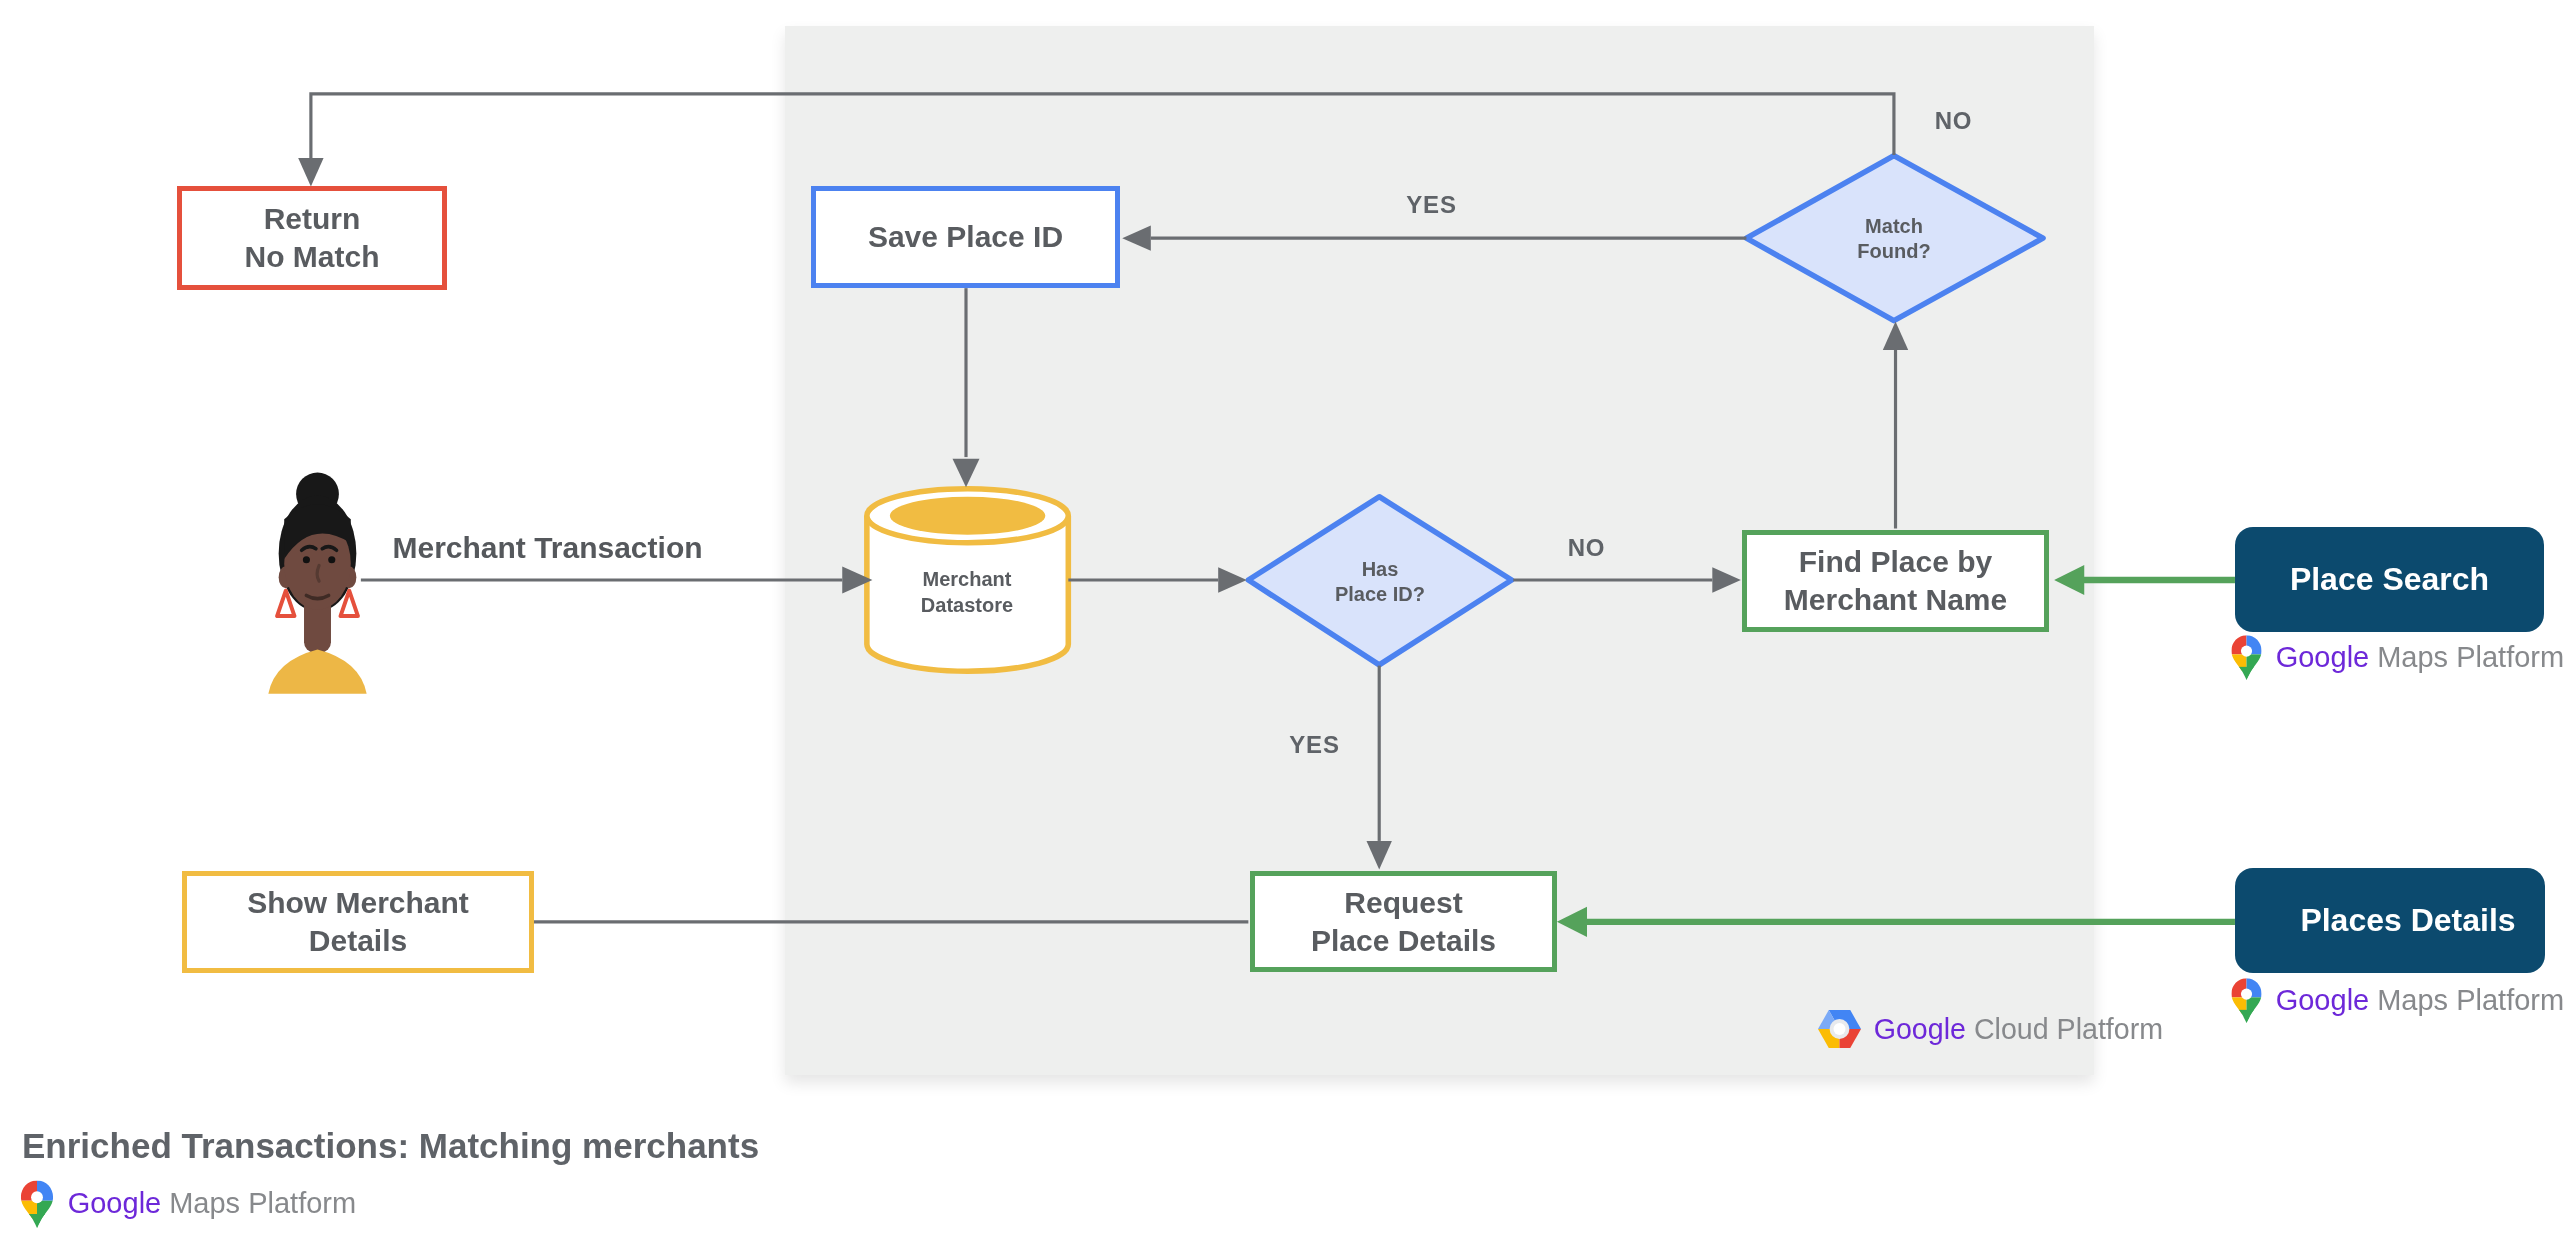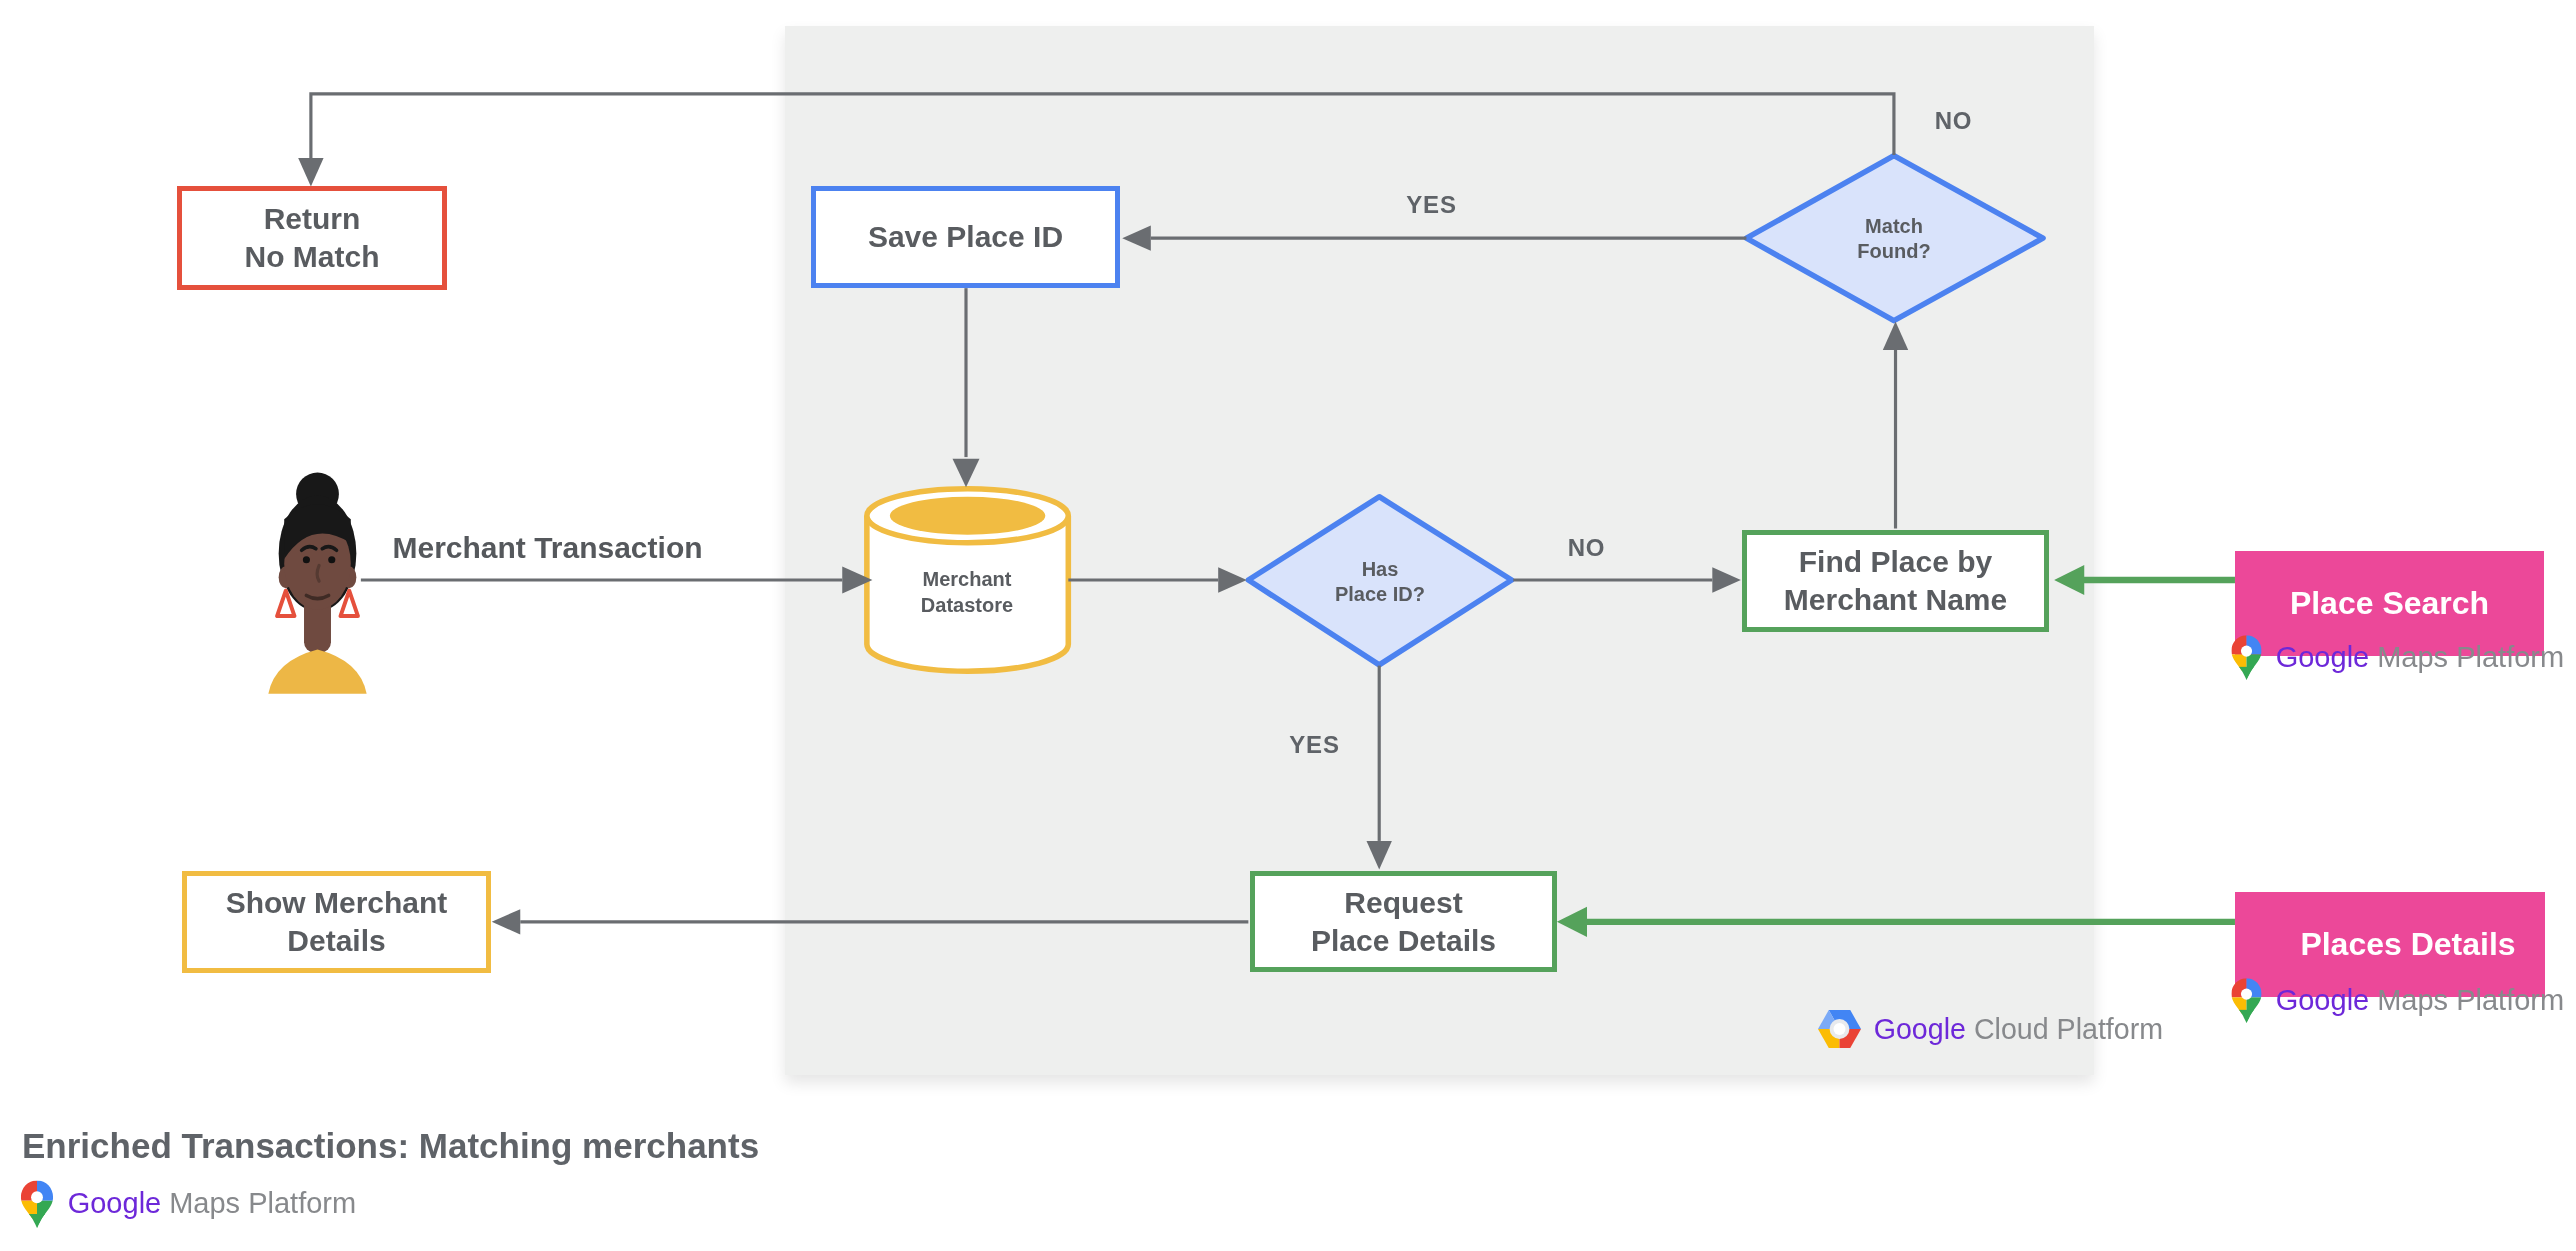--- a/index.html
+++ b/index.html
@@ -16,25 +16,25 @@
   .node{
     position:absolute;box-sizing:border-box;background:#ffffff;
     border:5.6px solid #999;display:flex;align-items:center;justify-content:center;
     text-align:center;font-weight:bold;font-size:30px;line-height:1.26;
     color:#595c60;white-space:pre-line;
   }
   #node-return{left:177px;top:186px;width:270px;height:104px;border-color:#e5503c;}
   #node-save{left:811px;top:186px;width:309px;height:102px;border-color:#4c82f0;}
   #node-find{left:1742px;top:530px;width:307px;height:102px;border-color:#55a25b;}
   #node-request{left:1250px;top:871px;width:307px;height:101px;border-color:#55a25b;}
-  #node-show{left:182px;top:871px;width:309px;height:102px;border-color:#f1bc42;}
+  #node-show{left:182px;top:871px;width:352px;height:102px;border-color:#f1bc42;}
   .api-button{
-    position:absolute;box-sizing:border-box;background:#ec4899;border-radius:0;
+    position:absolute;box-sizing:border-box;background:#0c4a6e;border-radius:18px;
     display:flex;align-items:center;justify-content:center;
-    color:#ffffff;font-weight:bold;font-size:32px;margin-top:24px;
+    color:#ffffff;font-weight:bold;font-size:32px;
   }
   #btn-place-search{left:2235px;top:527px;width:309px;height:105px;}
   #btn-places-details{left:2235px;top:868px;width:310px;height:105px;padding-left:36px;}
   .shape-label{
     position:absolute;display:flex;align-items:center;justify-content:center;
     text-align:center;font-weight:bold;font-size:20px;line-height:1.26;
     color:#595c60;white-space:pre-line;pointer-events:none;
   }
   #lbl-datastore{left:868px;top:553px;width:198px;height:79px;}
   #lbl-has{left:1261px;top:541px;width:238px;height:82px;}

